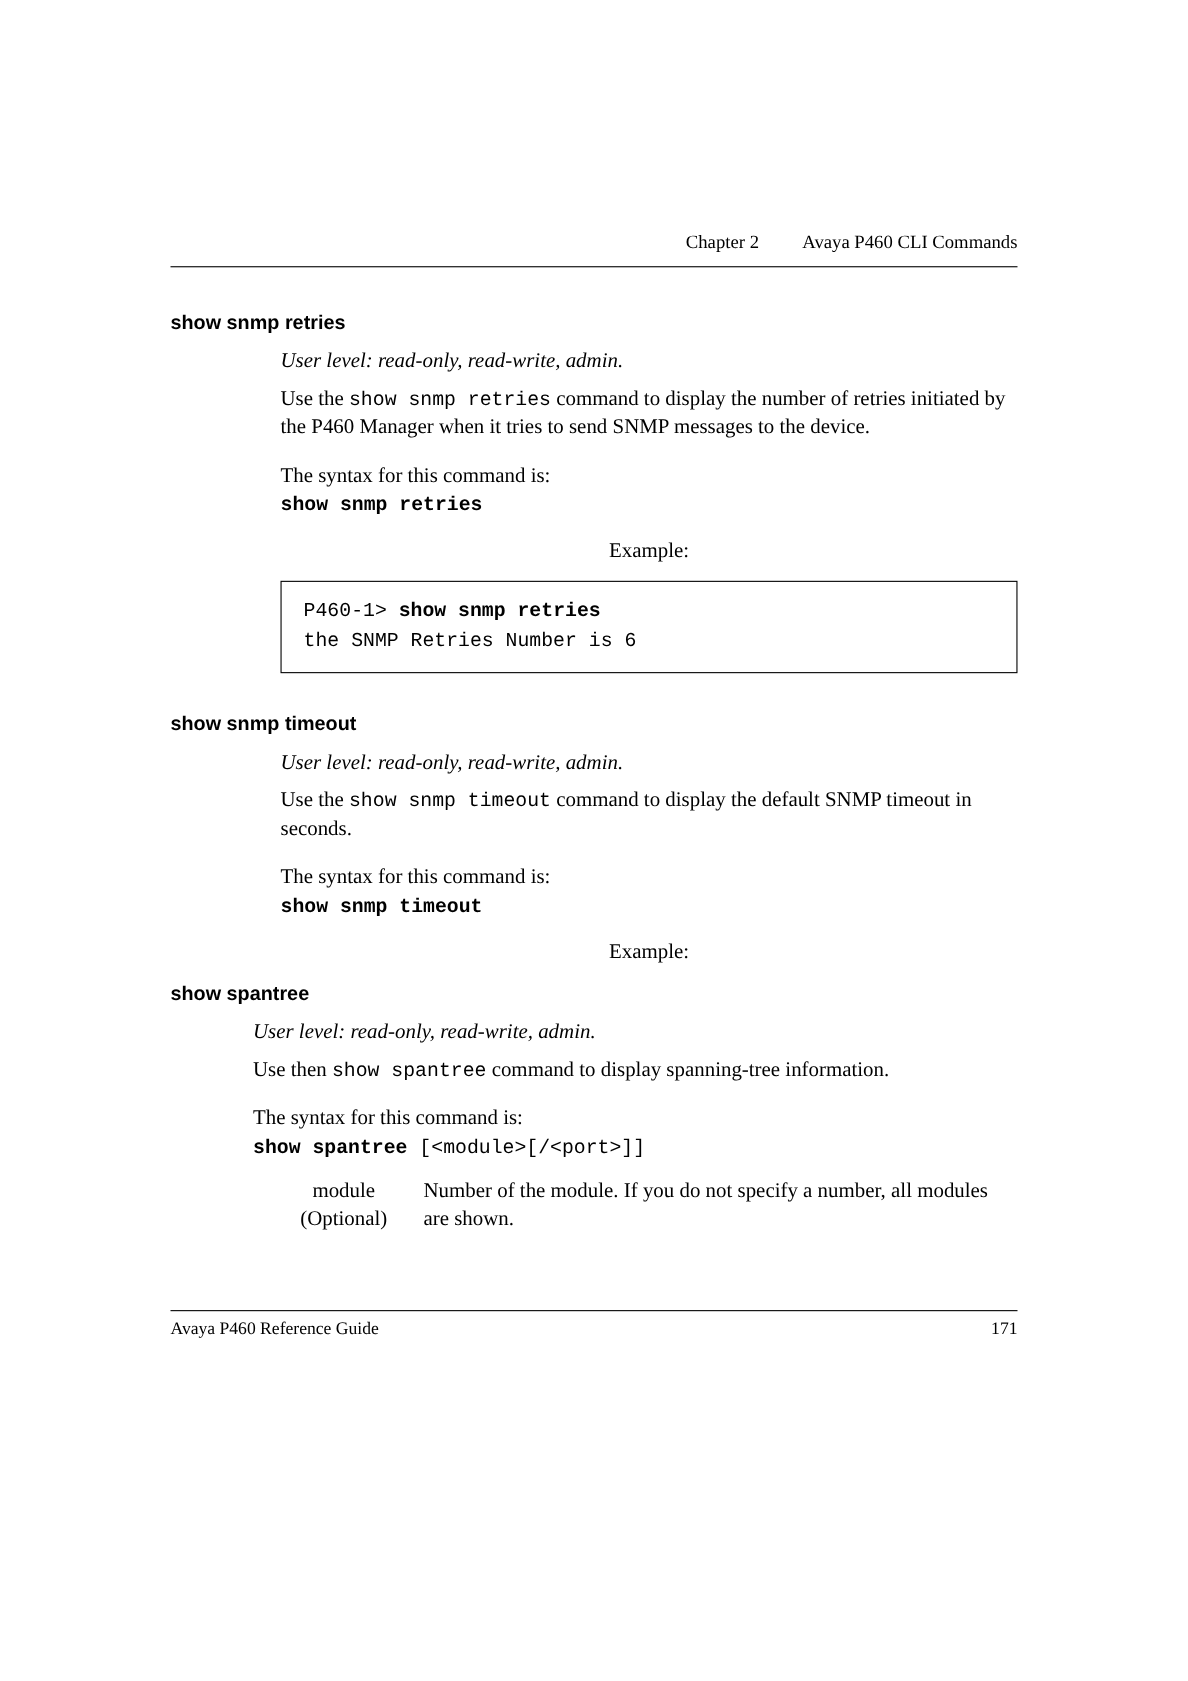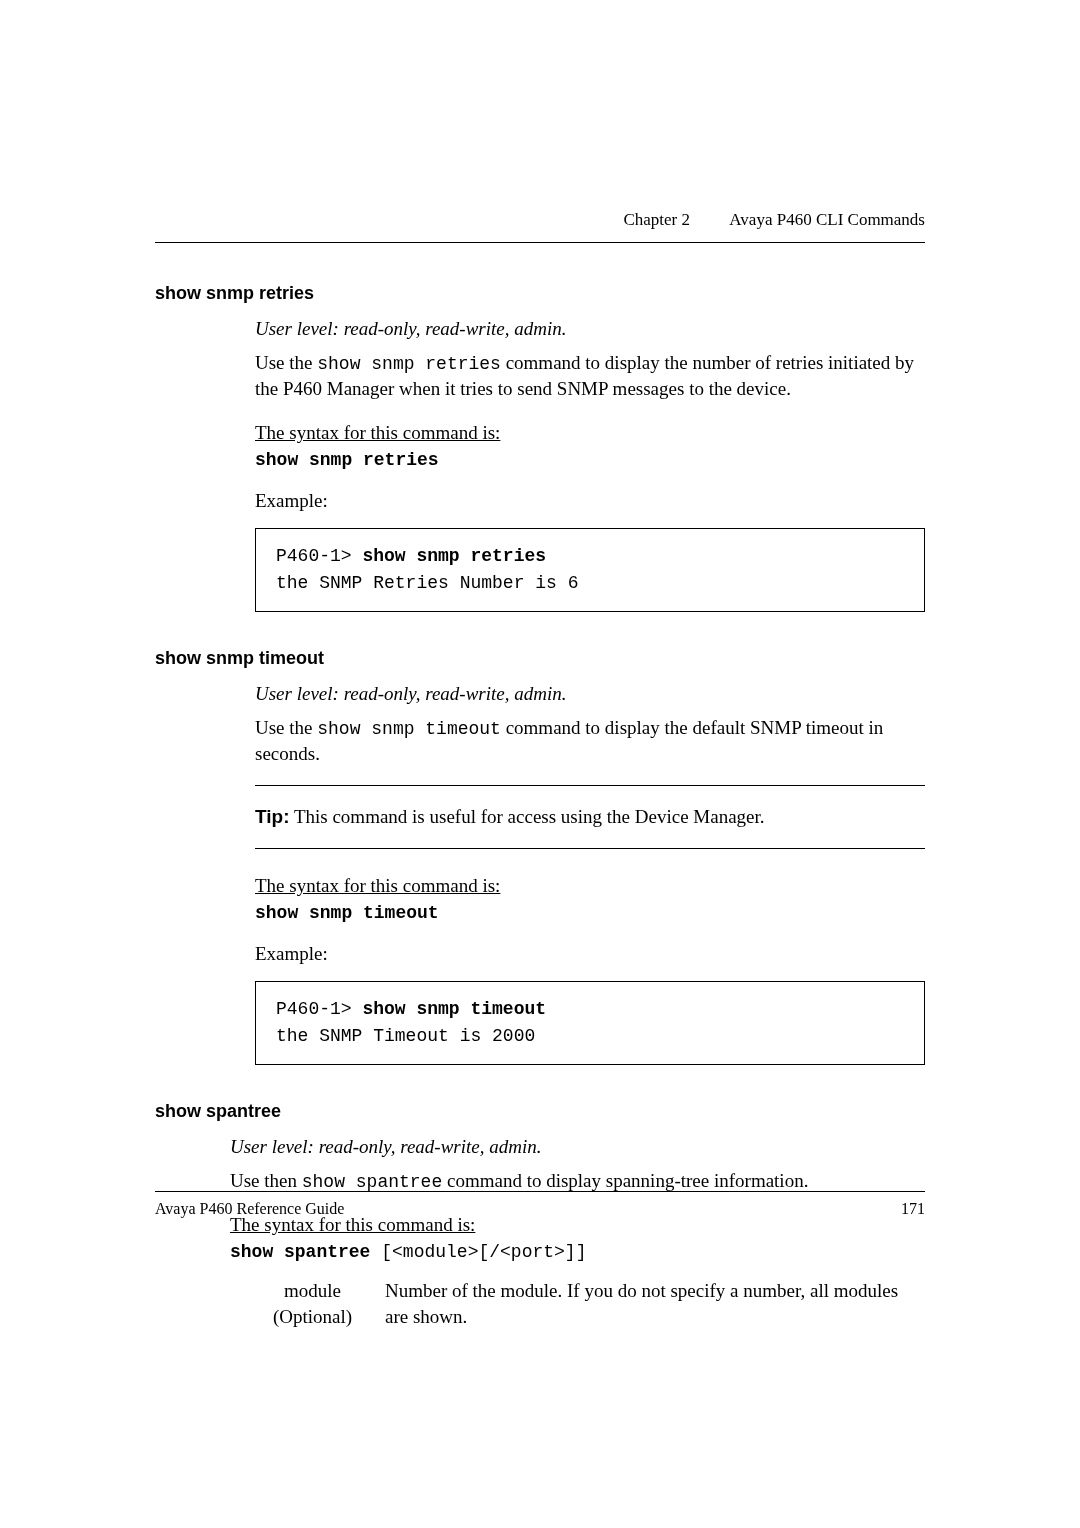--- a/index.html
+++ b/index.html
@@ -50,31 +50,31 @@
     }
     .mono {
       font-family: "Courier New", Courier, monospace;
       font-size: 18px;
     }
     .bold { font-weight: bold; }
     .syntax-intro {
       font-size: 19px;
       margin-top: 20px;
       margin-bottom: 6px;
-      text-decoration: underline;
     }
     .syntax-line {
       font-family: "Courier New", Courier, monospace;
       font-size: 18px;
       font-weight: bold;
       margin-bottom: 20px;
     }
     .example-label {
       font-size: 19px;
       margin-bottom: 16px;
+      text-align: center;
     }
     .code-box {
       border: 1px solid #000;
       padding: 14px 20px;
       font-family: "Courier New", Courier, monospace;
       font-size: 18px;
       line-height: 1.5;
       margin-bottom: 36px;
     }
     .tip-rule {
@@ -156,37 +156,24 @@
     </div>
   </div>
 
   <div class="section-title">show snmp timeout</div>
   <div class="content-block">
     <div class="user-level">User level: read-only, read-write, admin.</div>
     <div class="para">
       <span>Use the </span><span class="mono">show snmp timeout</span><span> command to display the default SNMP timeout in seconds.</span>
     </div>
 
-    <div class="tip-block">
-      <hr class="tip-rule">
-      <div class="tip-text">
-        <span class="tip-label">Tip:</span><span>  This command is useful for access using the Device Manager.</span>
-      </div>
-      <hr class="tip-rule">
-    </div>
 
     <div class="syntax-intro">The syntax for this command is:</div>
     <div class="syntax-line">show snmp timeout</div>
     <div class="example-label">Example:</div>
-    <div class="code-box">
-      <div>
-        <span>P460-1&gt; </span><span class="bold">show snmp timeout</span>
-      </div>
-      <div>the SNMP Timeout is 2000</div>
-    </div>
   </div>
 
   <div class="section-title">show spantree</div>
   <div class="content-block-wide">
     <div class="user-level">User level: read-only, read-write, admin.</div>
     <div class="para">
       <span>Use then </span><span class="mono">show spantree</span><span> command to display spanning-tree information.</span>
     </div>
     <div class="syntax-intro">The syntax for this command is:</div>
     <div class="mono" style="margin-bottom:14px;">

